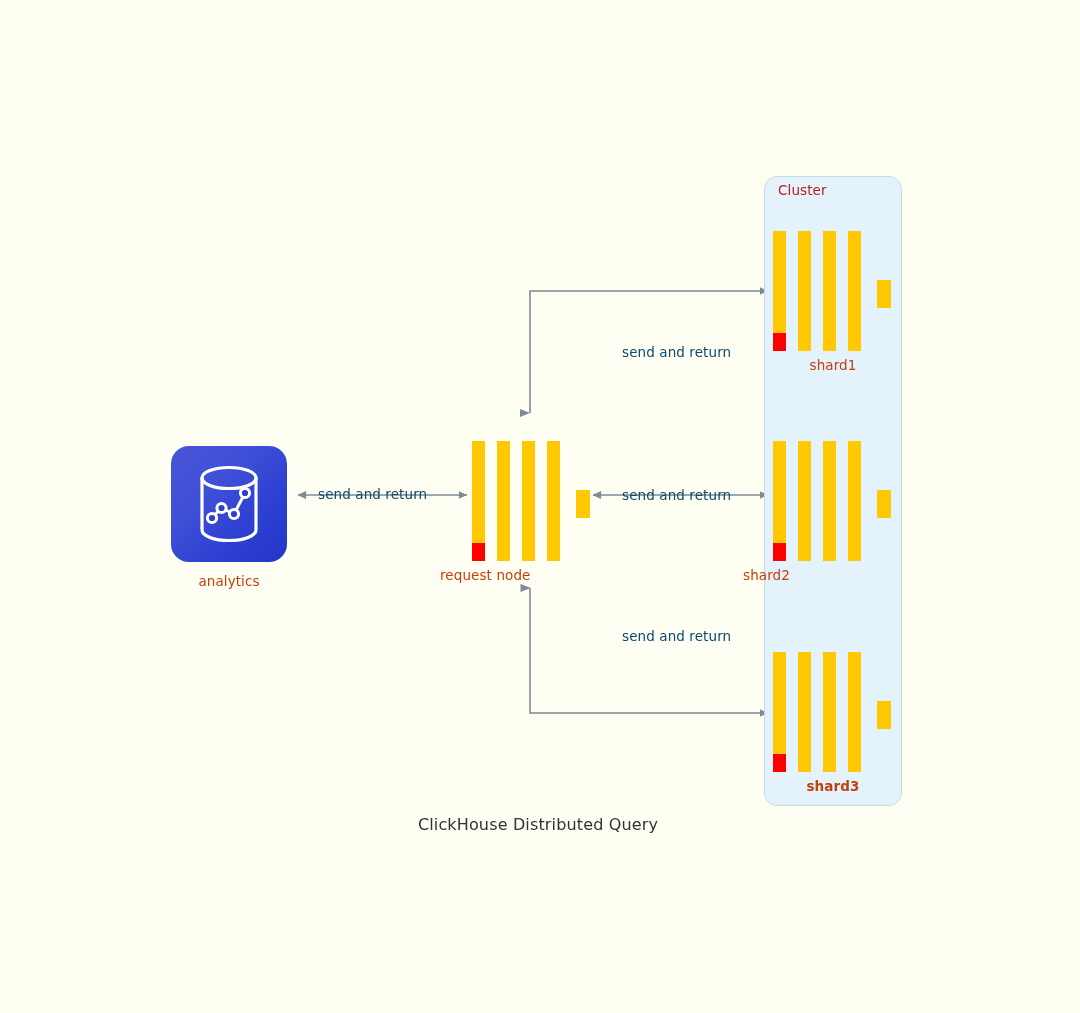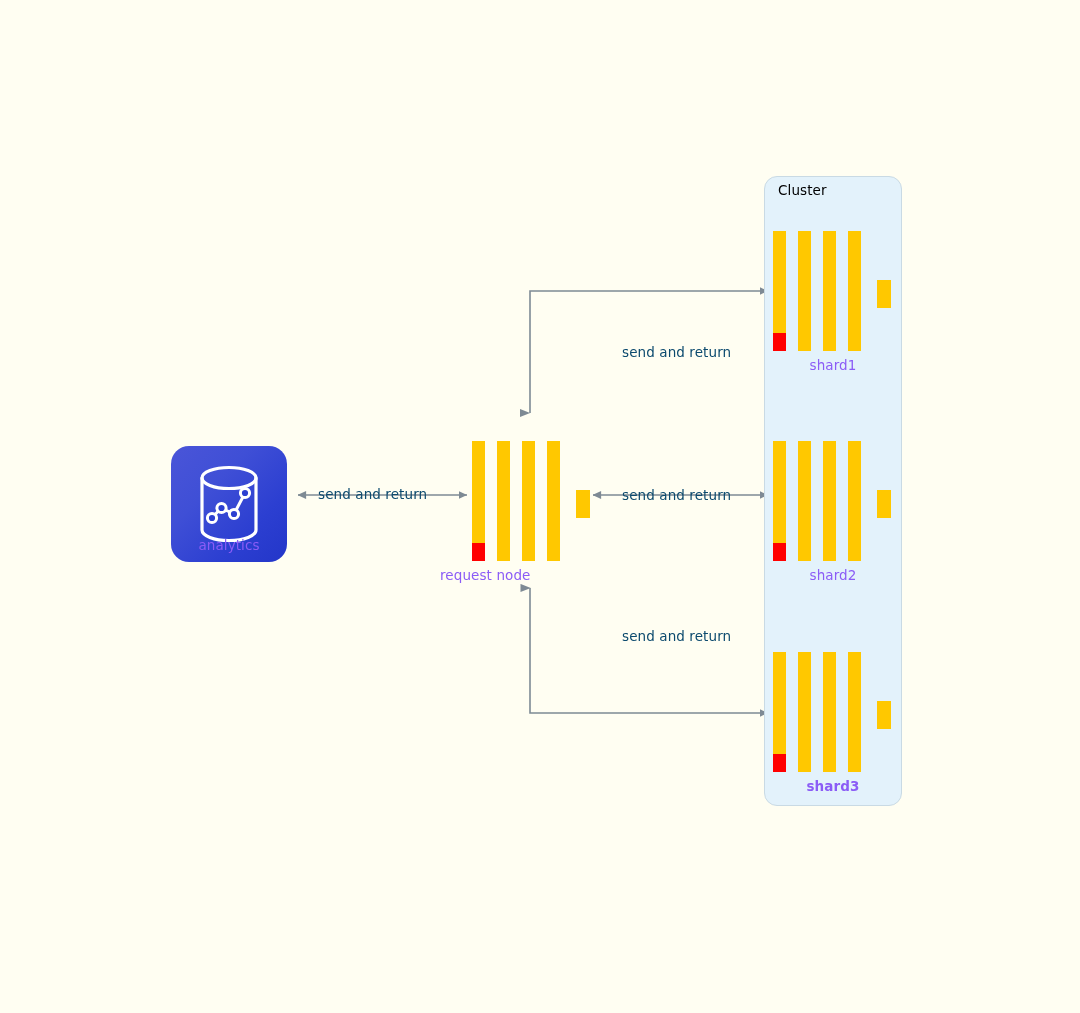--- a/index.html
+++ b/index.html
@@ -37,21 +37,21 @@
     background: #e3f2fb;
     border: 1px solid #c9dae4;
     border-radius: 13px;
     box-sizing: border-box;
   }
   .cluster-title {
     position: absolute;
     left: 778px;
     top: 182px;
     font-size: 13.5px;
-    color: #000000;
+    color: #b91c1c;
     letter-spacing: .1px;
   }
 
   
   .node {
     position: absolute;
   }
   .bars {
     position: relative;
     width: 88px;
@@ -79,21 +79,21 @@
   .chip {
     position: absolute;
     width: 14px;
     height: 28px;
     background: #ffc800;
   }
   .node-label {
     position: absolute;
     white-space: nowrap;
     font-size: 13.5px;
-    color: #8b5cf6;
+    color: #c2410c;
     letter-spacing: .1px;
   }
 
   
   .analytics-icon {
     position: absolute;
     left: 171px;
     top: 446px;
     width: 116px;
     height: 116px;
@@ -176,21 +176,21 @@
         <path d="M41,72 L50,62 L63,68 L74,47" stroke-width="3"></path>
       </g>
       <g fill="#2c3fd1" stroke="#ffffff" stroke-width="3">
         <circle cx="41" cy="72" r="4.6"></circle>
         <circle cx="50.5" cy="62" r="4.6"></circle>
         <circle cx="63" cy="68" r="4.6"></circle>
         <circle cx="74" cy="47" r="4.6"></circle>
       </g>
     </svg>
   </div>
-  <div class="node-label" style="left:171px; top:537px; width:116px; text-align:center;">analytics</div>
+  <div class="node-label" style="left:171px; top:573px; width:116px; text-align:center;">analytics</div>
 
   <div class="node" style="left:472px; top:441px;">
     <div class="bars">
       <div class="bar b1"></div>
       <div class="bar-red"></div>
       <div class="bar b2"></div>
       <div class="bar b3"></div>
       <div class="bar b4"></div>
       <div class="chip" style="left:104px; top:49px;"></div>
     </div>
@@ -212,33 +212,36 @@
   <div class="node" style="left:773px; top:441px;">
     <div class="bars">
       <div class="bar b1"></div>
       <div class="bar-red"></div>
       <div class="bar b2"></div>
       <div class="bar b3"></div>
       <div class="bar b4"></div>
       <div class="chip" style="left:104px; top:49px;"></div>
     </div>
   </div>
-  <div class="node-label" style="left:743px; top:567px; width:180px; text-align:center;">shard2</div>
+  <div class="node-label" style="left:743px; top:567px; width:180px; text-align:left;">shard2</div>
 
   <div class="node" style="left:773px; top:652px;">
     <div class="bars">
       <div class="bar b1"></div>
       <div class="bar-red"></div>
       <div class="bar b2"></div>
       <div class="bar b3"></div>
       <div class="bar b4"></div>
       <div class="chip" style="left:104px; top:49px;"></div>
     </div>
   </div>
   <div class="node-label" style="left:743px; top:778px; width:180px; text-align:center;font-weight:bold;">shard3</div>
 
   <div class="edge-label" style="left:318px; top:486px;">send and return</div>
   <div class="edge-label" style="left:622px; top:344px;">send and return</div>
   <div class="edge-label" style="left:622px; top:487px;">send and return</div>
   <div class="edge-label" style="left:622px; top:628px;">send and return</div>
 
+  <div class="caption">
+    <span>ClickHouse Distributed Query</span>
+  </div>
 
 </div>
 
 </body></html>

